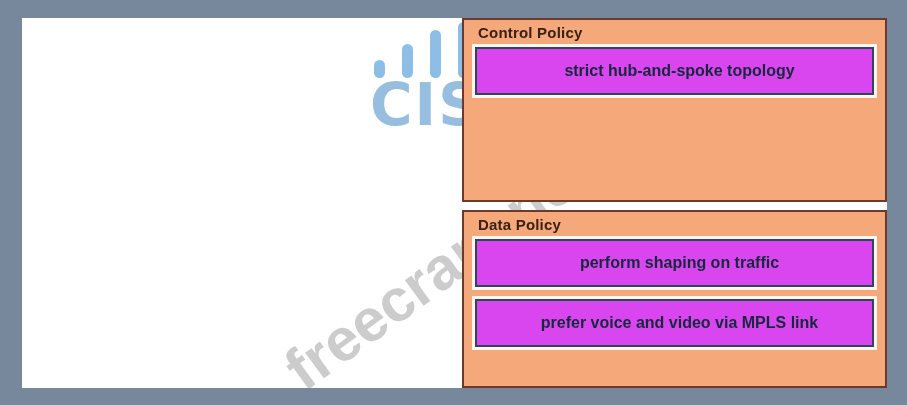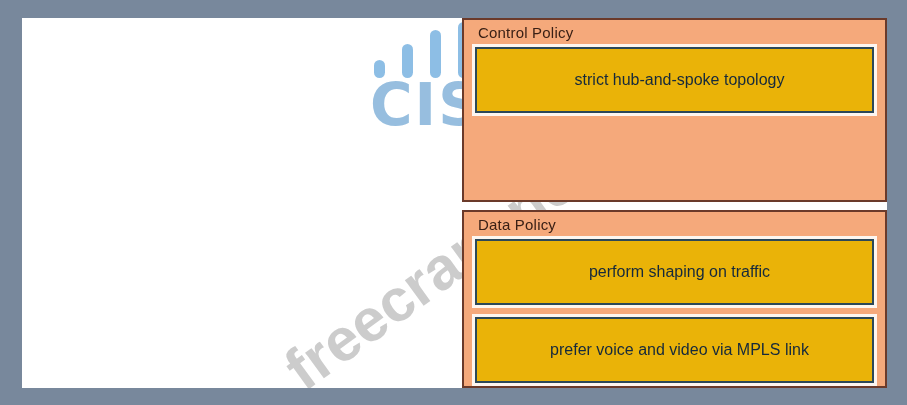--- a/index.html
+++ b/index.html
@@ -89,20 +89,21 @@
     font-family: "Liberation Sans", sans-serif;
   }
 
   
   .panels {
     position: absolute;
     left: 440px;
     top: 0px;
     width: 425px;
     height: 370px;
+    font-weight: bold;
   }
   .panel {
     position: absolute;
     left: 0;
     width: 425px;
     box-sizing: border-box;
     background: #f5a97b;
     border: 2px solid #6b3a2a;
     padding: 0;
   }
@@ -116,22 +117,22 @@
     letter-spacing: .2px;
     line-height: 1.15;
     font-family: "Liberation Sans", sans-serif;
   }
 
   .rows {
     padding: 0 8px 7px 8px;
   }
   .row {
     box-sizing: border-box;
-    height: 66px;
-    background: #eab308;
+    height: 48px;
+    background: #d946ef;
     border: 2px solid #2c4858;
     margin-bottom: 9px;
     display: flex;
     align-items: center;
     justify-content: center;
     position: relative;
   }
   .row:last-child { margin-bottom: 0; }
   .row .row-label {
     font-size: 16px;

